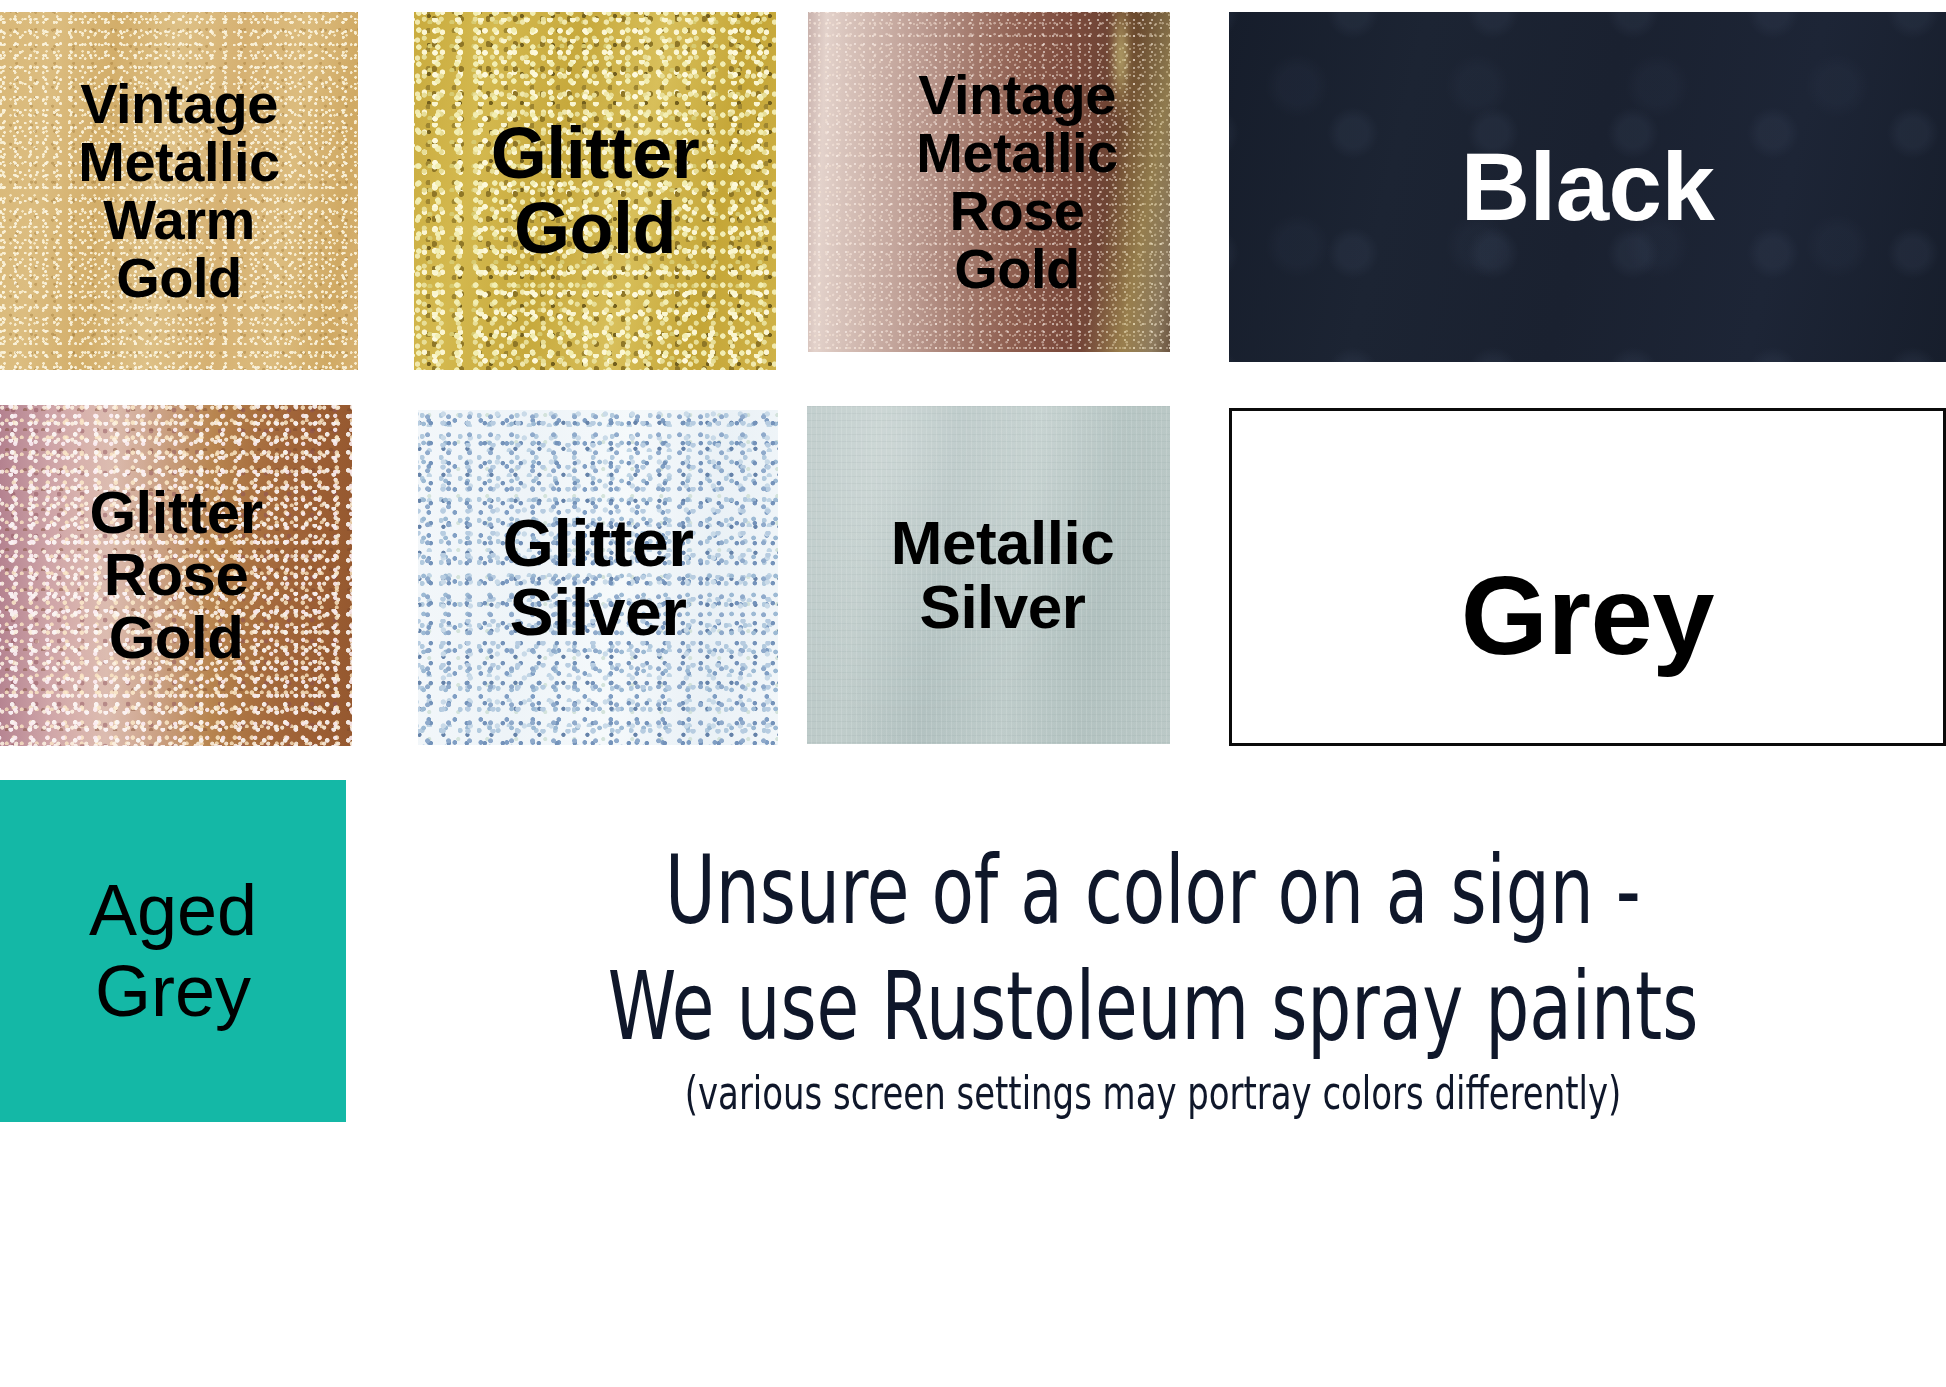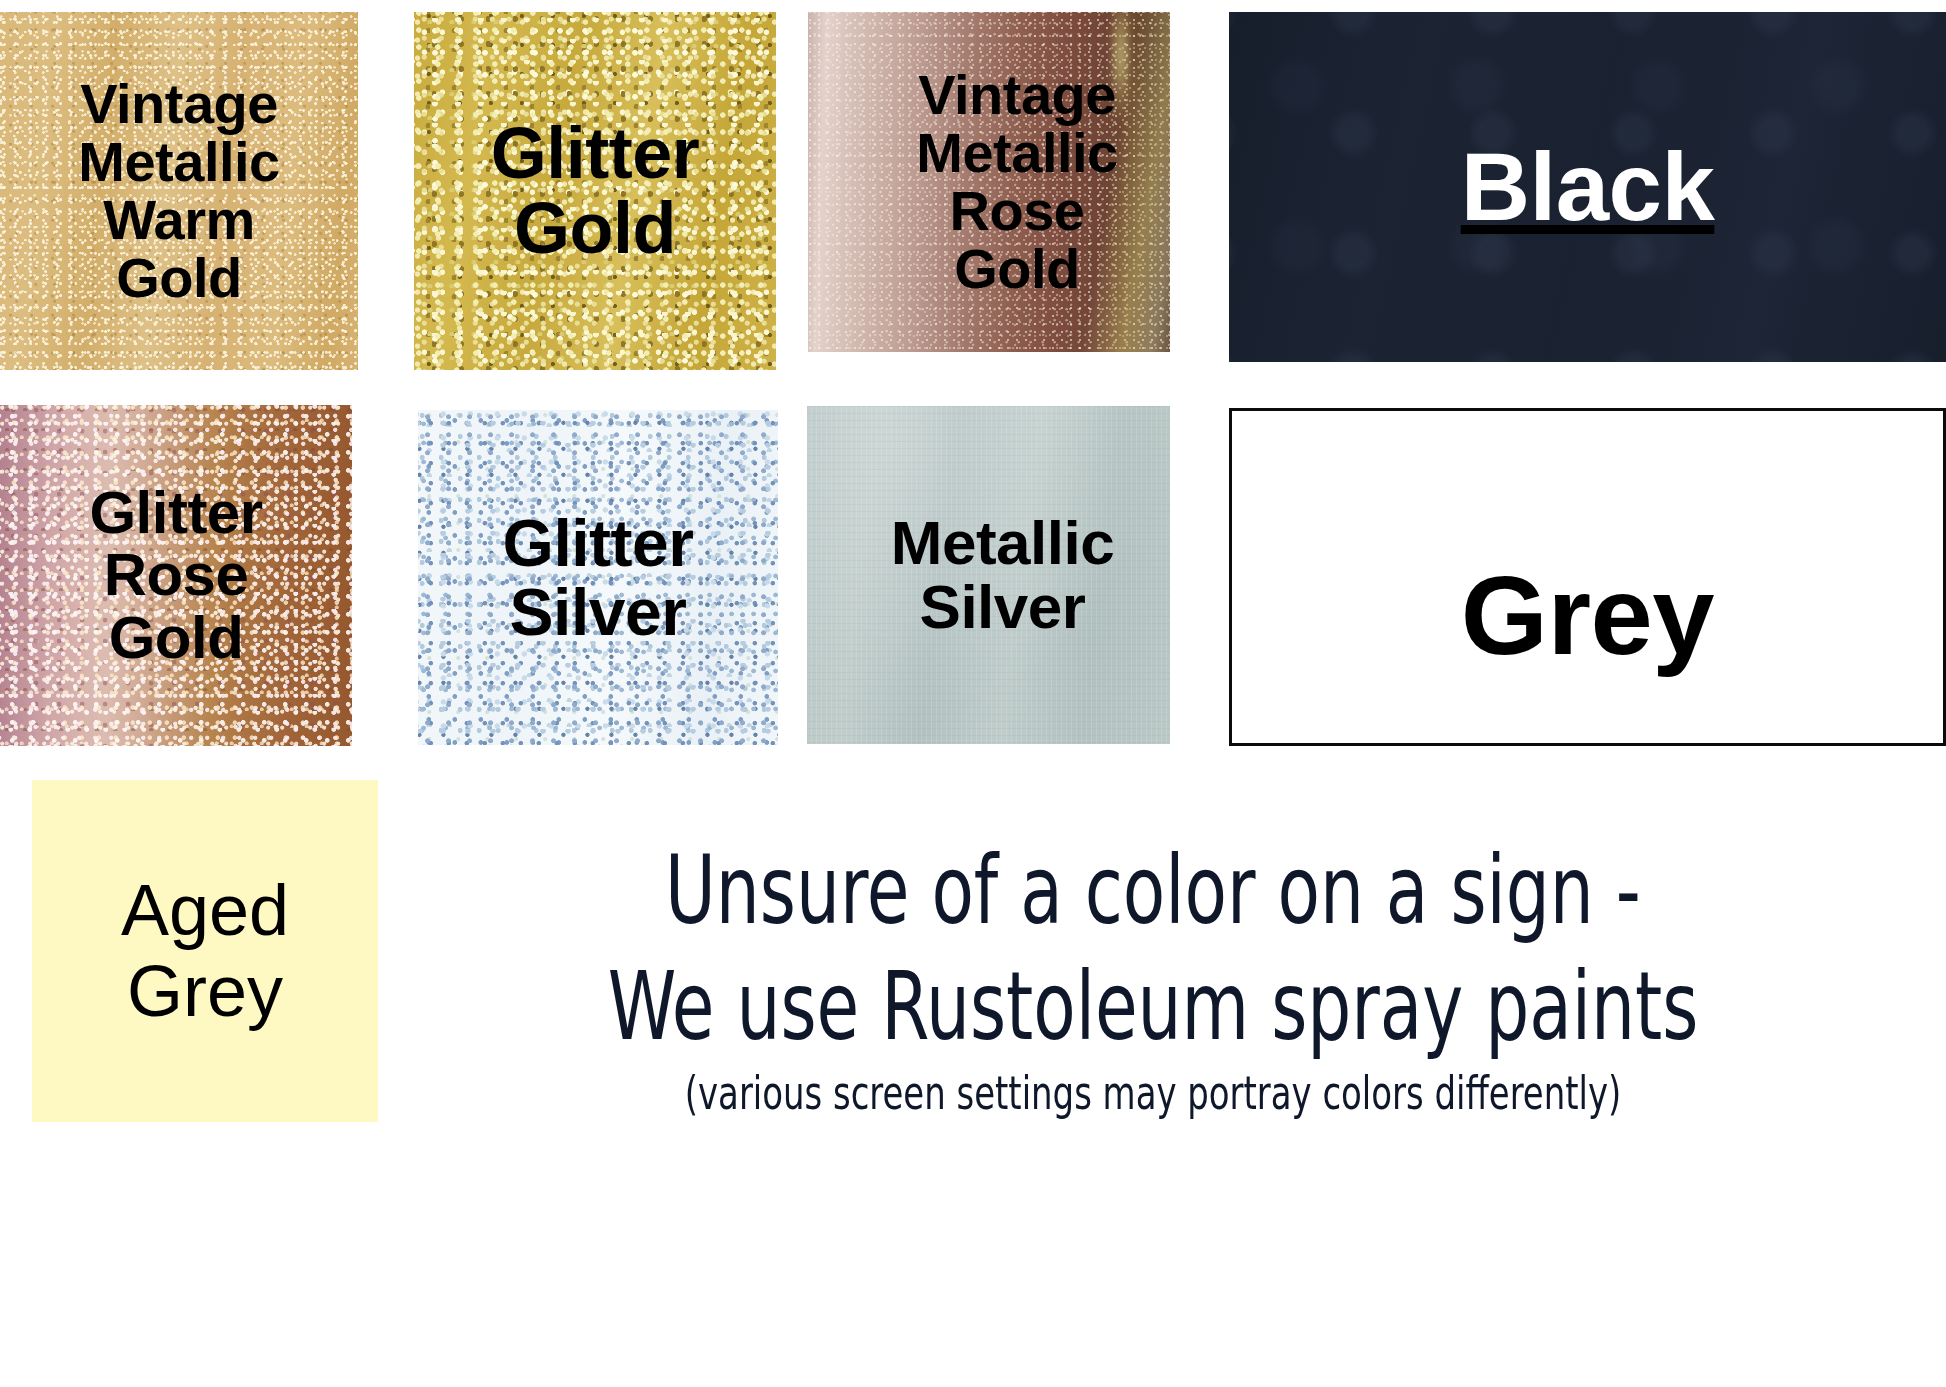--- a/index.html
+++ b/index.html
@@ -205,22 +205,21 @@
   }
 
   
   .s-white {
     background: #ffffff;
     border: 3px solid #0b0b0b;
   }
 
   
   .s-agedgrey {
-    background: #fef9c3;
-    margin-left: 32px;
+    background: #14b8a6;
   }
   .s-agedgrey .swatch-label {
     font-weight: normal;
     letter-spacing: 0px;
   }
 
   
   #notice-block {
     position: absolute;
     box-sizing: border-box;
@@ -266,21 +265,21 @@
 
   <div class="swatch s-rosegold" style="left:808px; top:0px; width:362px; height:340px;">
     <div class="tex"></div>
     <div class="glow"></div>
     <div class="swatch-label" style="font-size:56px; padding-left:56px;">Vintage
 Metallic
 Rose
 Gold</div>
   </div>
 
-  <div class="swatch s-black" style="left:1229px; top:0px; width:717px; height:350px;text-decoration:underline;">
+  <div class="swatch s-black" style="left:1229px; top:0px; width:717px; height:350px;">
     <div class="tex"></div>
     <div class="swatch-label label-light" style="font-size:96px;">Black</div>
   </div>
 
   <div class="swatch s-glitterrose" style="left:0px; top:393px; width:352px; height:341px;">
     <div class="tex"></div>
     <div class="swatch-label" style="font-size:60px;">Glitter
 Rose
 Gold</div>
   </div>

